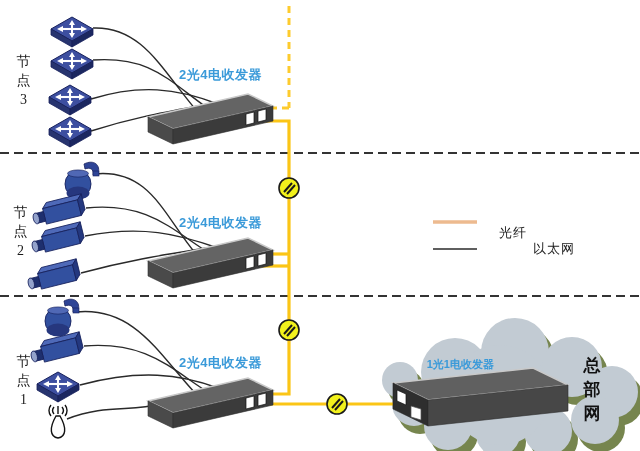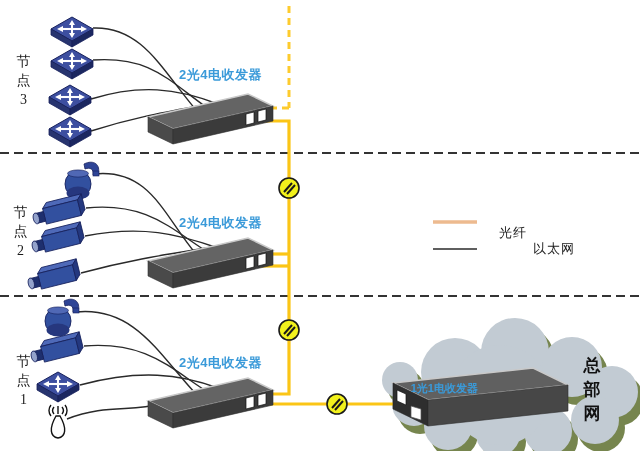--- a/index.html
+++ b/index.html
@@ -190,20 +190,20 @@
     <line x1="433" y1="249" x2="477" y2="249" stroke="#2A2A2A" stroke-width="1.3"></line>
   </svg>
 
   <div class="vlabel" style="left:15px; top:52px;">节点3</div>
   <div class="vlabel" style="left:12px; top:203px;">节点2</div>
   <div class="vlabel" style="left:15px; top:352px;font-family:Liberation Serif, serif;">节点1</div>
 
   <div class="txlabel" style="left:162px; top:66px;">2光4电收发器</div>
   <div class="txlabel" style="left:162px; top:214px;">2光4电收发器</div>
   <div class="txlabel" style="left:162px; top:354px;">2光4电收发器</div>
-  <div class="txlabel hqlabel" style="left:394px; top:357px;margin-top:24px;">1光1电收发器</div>
+  <div class="txlabel hqlabel" style="left:410px; top:357px;">1光1电收发器</div>
 
   <div class="cloudlabel">总部网</div>
 
   <div class="legendtext" style="left:499px; top:224px;">光纤</div>
   <div class="legendtext" style="left:497px; top:240px;margin-left:36px;">以太网</div>
 
 </div>
 
 </body></html>

